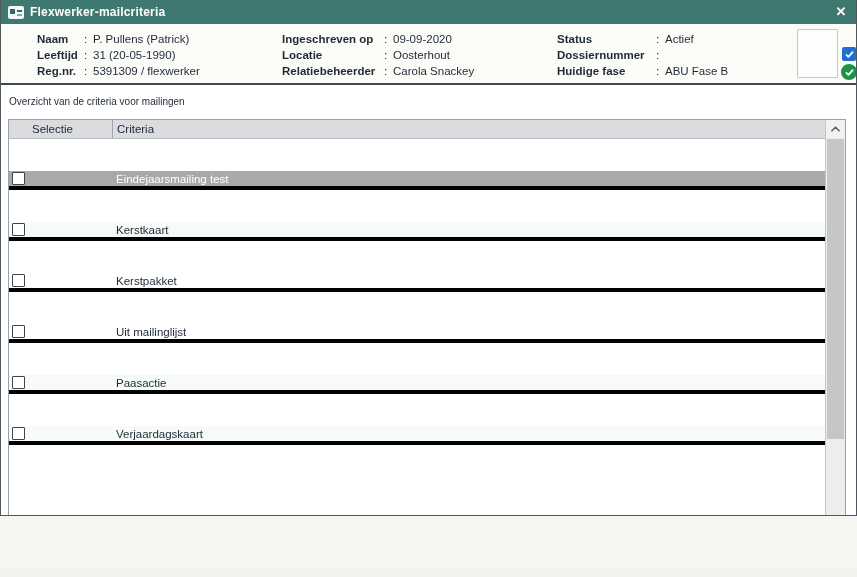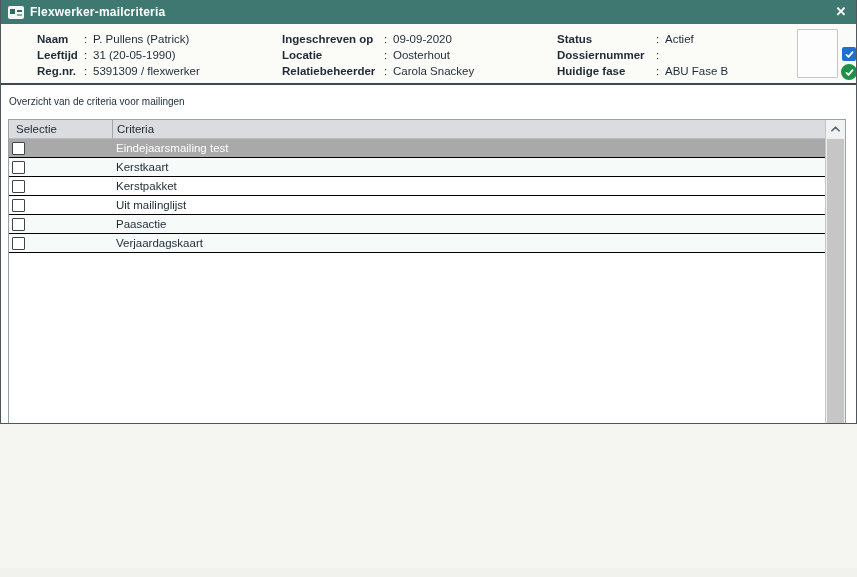--- a/index.html
+++ b/index.html
@@ -3,21 +3,21 @@
 <meta charset="utf-8">
 <style>
   html,body { margin:0; padding:0; }
   body {
     width:857px; height:577px; position:relative;
     font-family:"Liberation Sans", sans-serif;
     background:#f5f5f2;
     -webkit-font-smoothing:antialiased;
   }
   .dialog {
-    position:absolute; left:0; top:0; width:857px; height:424px;
+    position:absolute; left:0; top:0; width:857px; height:516px;
     border:1px solid #4f565c; border-top:none; box-sizing:border-box;
     background:#ffffff; overflow:hidden;
   }
   .bottom-strip {
     position:absolute; left:0; top:568px; width:857px; height:9px;
     background:#f1f1ee;
   }
 
   
   .titlebar {
@@ -81,26 +81,26 @@
   .criteria-table {
     position:absolute; left:7px; top:119px; width:838px; height:421px;
     border:1px solid #99a1a8; box-sizing:border-box; background:#ffffff;
   }
   .thead {
     display:flex; height:19px; margin-right:20px;
     background:#dbdce0; border-bottom:1px solid #b7bcc1;
     font-size:11.5px; color:#222d38; box-sizing:border-box;
   }
   .th { line-height:18px; box-sizing:border-box; }
-  .th-selectie { width:104px; padding-left:7px; border-right:1px solid #9fa6ac; }
+  .th-selectie { width:104px; padding-left:23px; border-right:1px solid #9fa6ac; }
   .th-criteria { padding-left:4px; }
   .trow {
     display:flex; align-items:center; height:19px; margin-right:20px;
-    border-bottom:1px solid #000000; box-sizing:border-box;
-    font-size:11.5px; color:#1e2a36; background:#ffffff; cursor:default;
+    border-bottom:4px solid #000000; box-sizing:border-box;
+    font-size:11.5px; color:#1e2a36; background:#ffffff; cursor:default;margin-top:32px;
   }
   .trow.alt { background:#f6faf8;text-align:center; }
   .trow.selected { background:#a9a9a9; color:#ffffff; }
   .cb {
     width:13px; height:13px; margin-left:3px; flex:0 0 auto;
     background:#ffffff; border:1.5px solid #3f444a; border-radius:1px;
     box-sizing:border-box; cursor:pointer;
   }
   .row-label { margin-left:91px; white-space:nowrap; }
 

